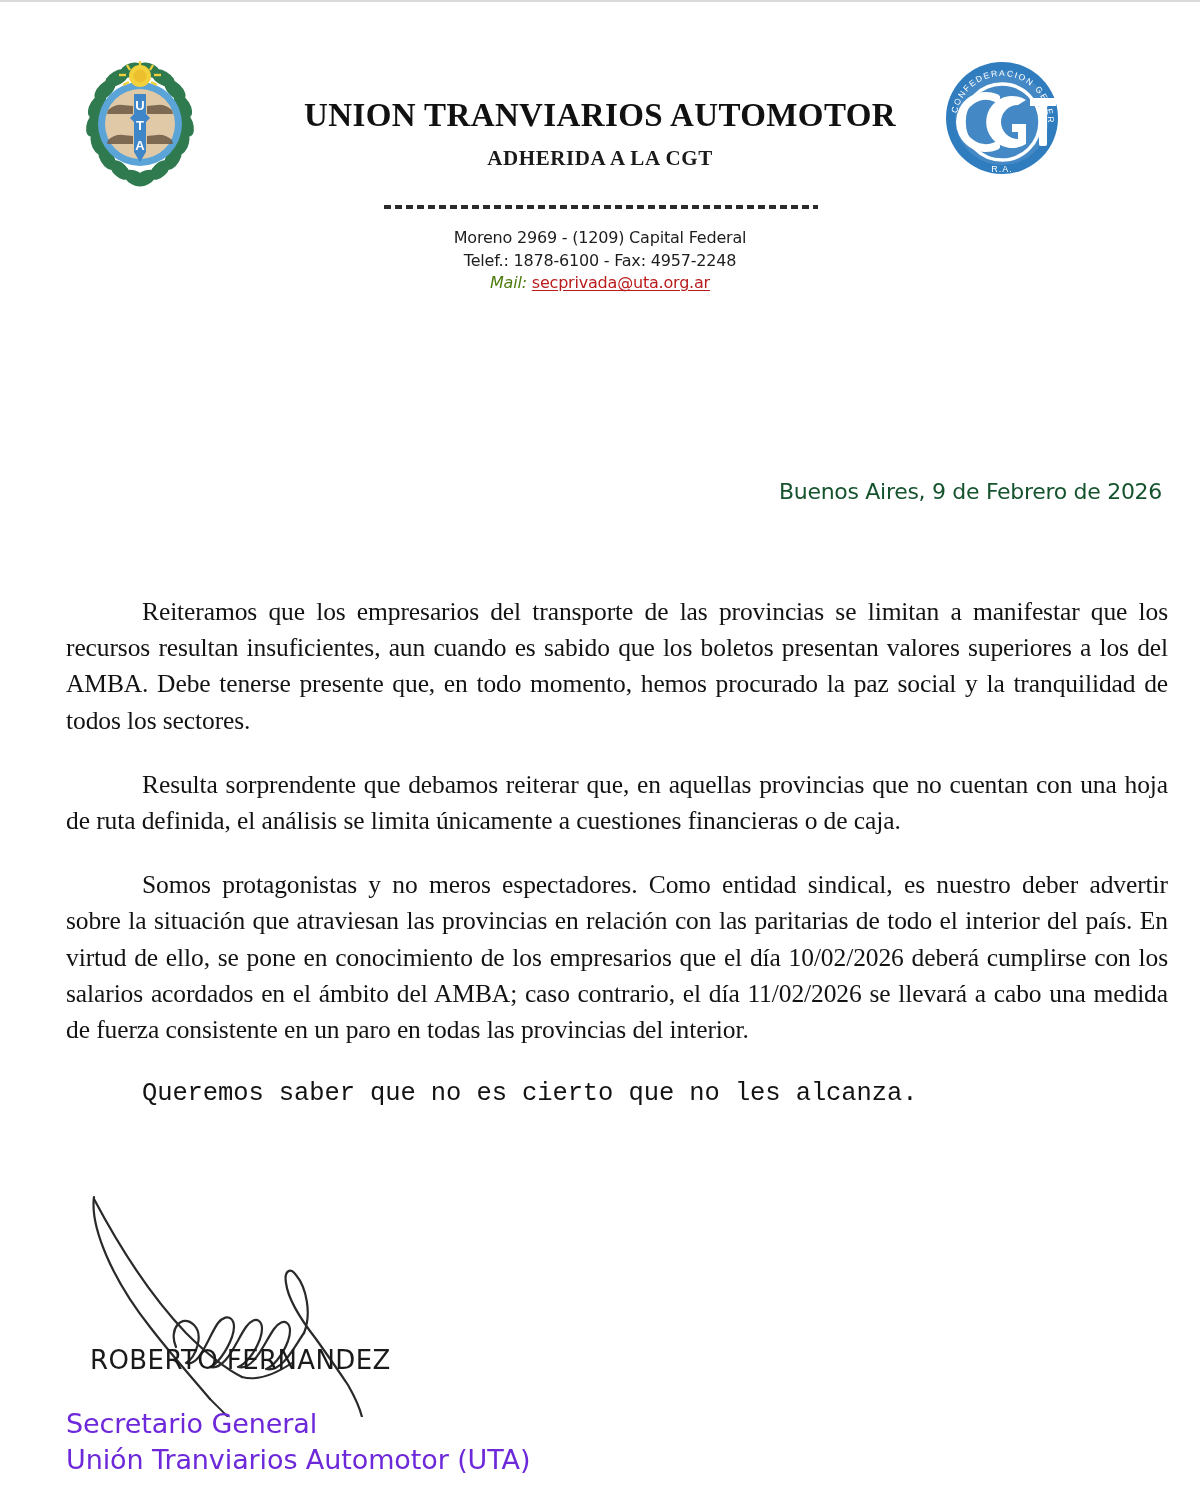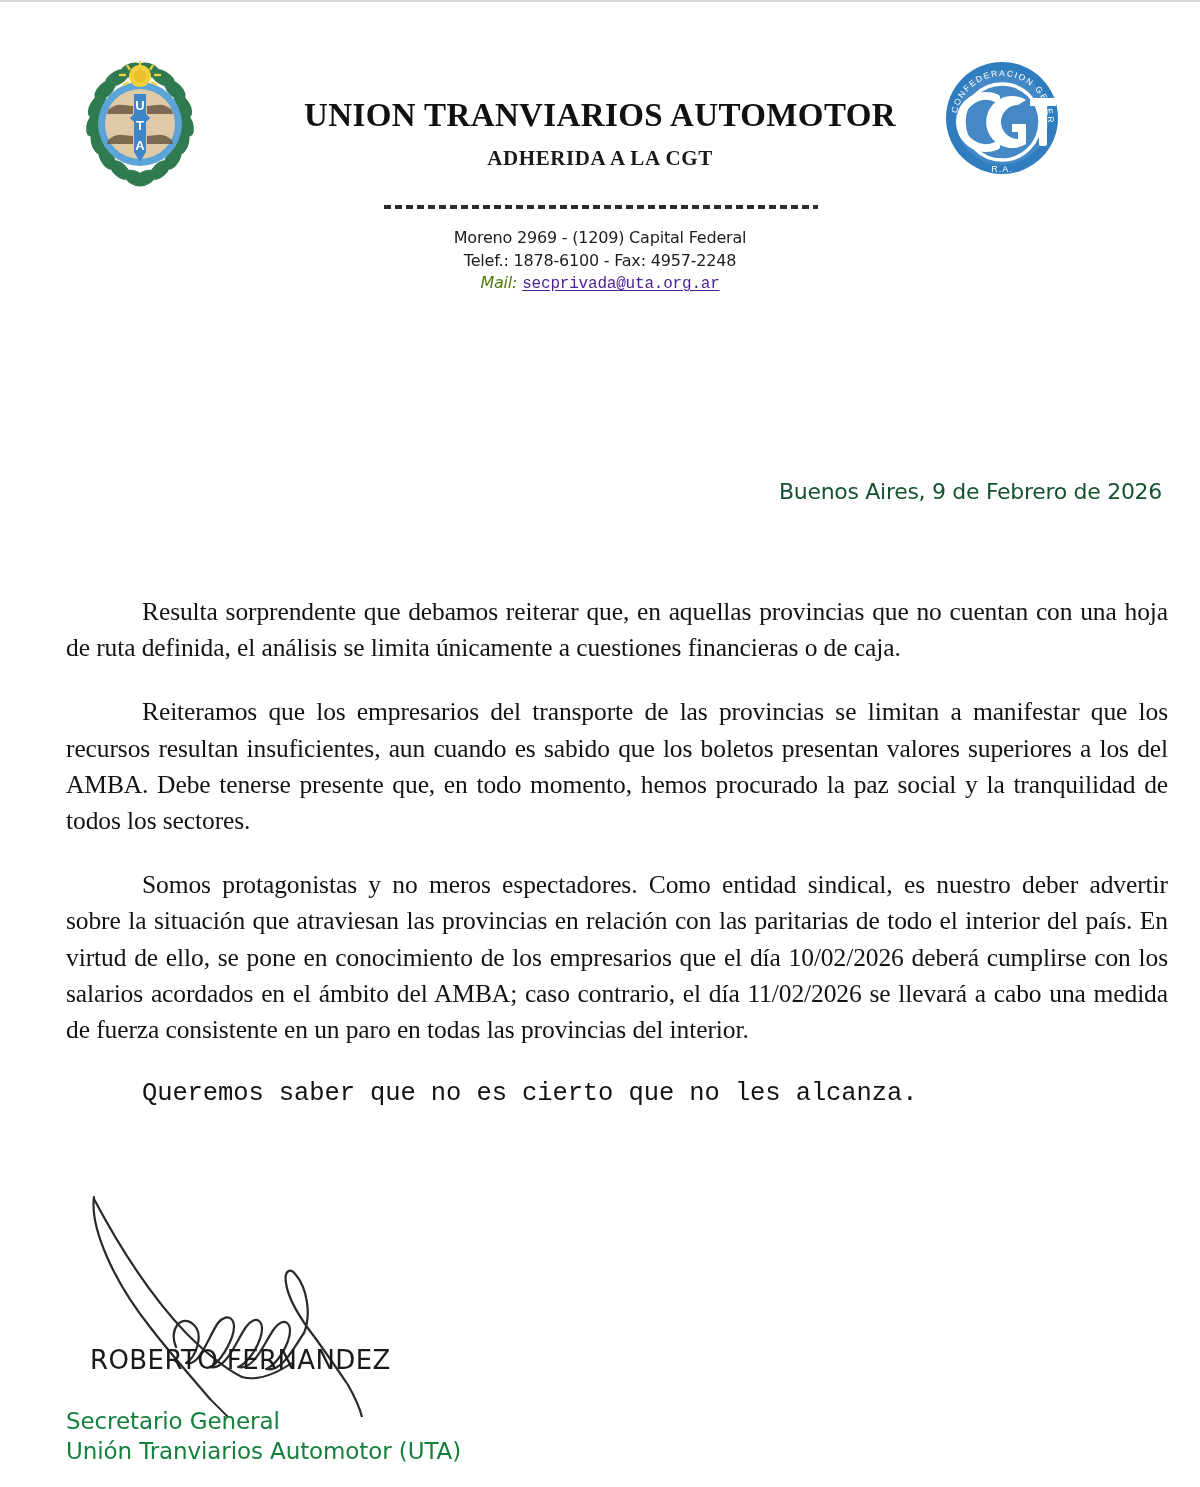--- a/index.html
+++ b/index.html
@@ -90,24 +90,23 @@
     font-size: 16px;
     color: #1d1d1d;
     line-height: 1.42;
     letter-spacing: -0.2px;
   }
   .contact-block .mailrow {
     white-space: nowrap;
   }
   .mail-label { color: #4d7c0f; font-style: italic; }
   .mail-link {
-    color: #4c1d95;
+    color: #b91c1c;
     text-decoration: underline;
     text-underline-offset: 2px;
-    font-family: Liberation Mono, monospace;
   }
 
   
   .date-line {
     position: absolute;
     right: 38px;
     top: 477px;
     font-family: "DejaVu Sans", "Liberation Sans", sans-serif;
     font-size: 22px;
     color: #14532d;
@@ -160,22 +159,22 @@
     color: #1a1a1a;
     letter-spacing: 0.4px;
     white-space: nowrap;
     margin-left: 24px;
   }
   .signer-role {
     position: absolute;
     left: 66px;
     top: 1404px;
     font-family: "DejaVu Sans", "Liberation Sans", sans-serif;
-    font-size: 23px;
-    color: #15803d;
+    font-size: 27px;
+    color: #6d28d9;
     line-height: 1.32;
     letter-spacing: -0.1px;
     white-space: nowrap;
   }
 </style>
 </head>
 <body>
 
 <div class="page">
 
@@ -281,22 +280,22 @@
       <div class="mailrow">
         <span class="mail-label">Mail:</span>
         <span class="mail-link">secprivada@uta.org.ar</span>
       </div>
     </div>
   </div>
 
   <div class="date-line">Buenos Aires, 9 de Febrero de 2026</div>
 
   <div class="body-copy">
+    <p>Reiteramos que los empresarios del transporte de las provincias se limitan a manifestar que los recursos resultan insuficientes, aun cuando es sabido que los boletos presentan valores superiores a los del AMBA. Debe tenerse presente que, en todo momento, hemos procurado la paz social y la tranquilidad de todos los sectores.</p>
     <p>Resulta sorprendente que debamos reiterar que, en aquellas provincias que no cuentan con una hoja de ruta definida, el análisis se limita únicamente a cuestiones financieras o de caja.</p>
-    <p>Reiteramos que los empresarios del transporte de las provincias se limitan a manifestar que los recursos resultan insuficientes, aun cuando es sabido que los boletos presentan valores superiores a los del AMBA. Debe tenerse presente que, en todo momento, hemos procurado la paz social y la tranquilidad de todos los sectores.</p>
     <p>Somos protagonistas y no meros espectadores. Como entidad sindical, es nuestro deber advertir sobre la situación que atraviesan las provincias en relación con las paritarias de todo el interior del país. En virtud de ello, se pone en conocimiento de los empresarios que el día 10/02/2026 deberá cumplirse con los salarios acordados en el ámbito del AMBA; caso contrario, el día 11/02/2026 se llevará a cabo una medida de fuerza consistente en un paro en todas las provincias del interior.</p>
     <p class="last">Queremos saber que no es cierto que no les alcanza.</p>
   </div>
 
   <div class="signature-area">
     <svg class="signature-svg" width="480" height="230" viewBox="0 0 480 230" aria-hidden="true">
       <g fill="none" stroke="#2a2a2a" stroke-linecap="round" stroke-linejoin="round">
 
         <path d="M34 10 C 30 40, 52 92, 90 140 C 110 166, 128 186, 150 212" stroke-width="2.2"></path>
         <path d="M34 12 C 52 46, 86 104, 126 146 C 150 170, 166 182, 182 190" stroke-width="2.2"></path>

